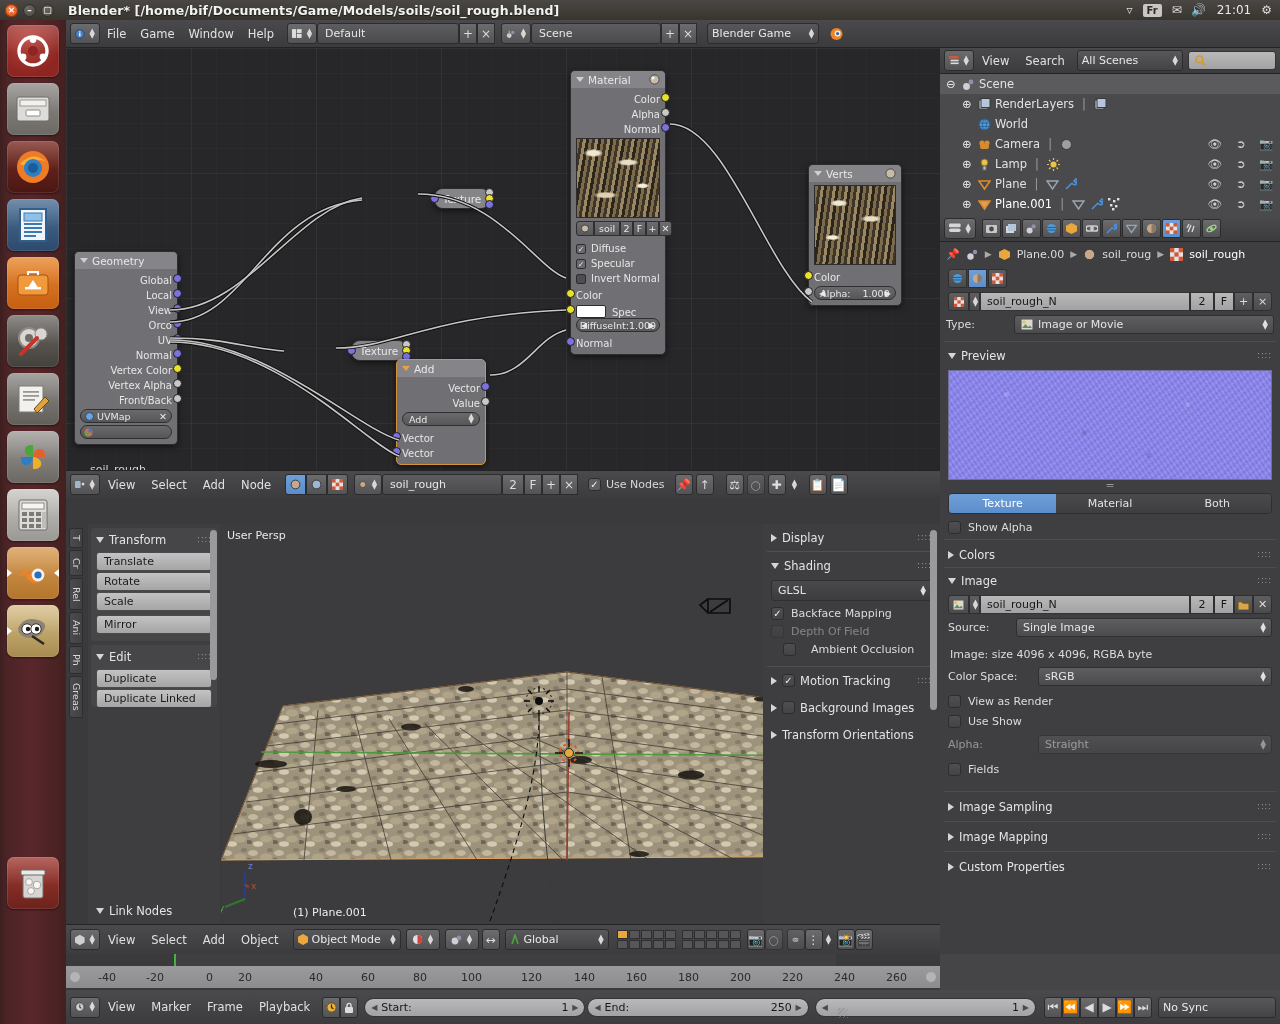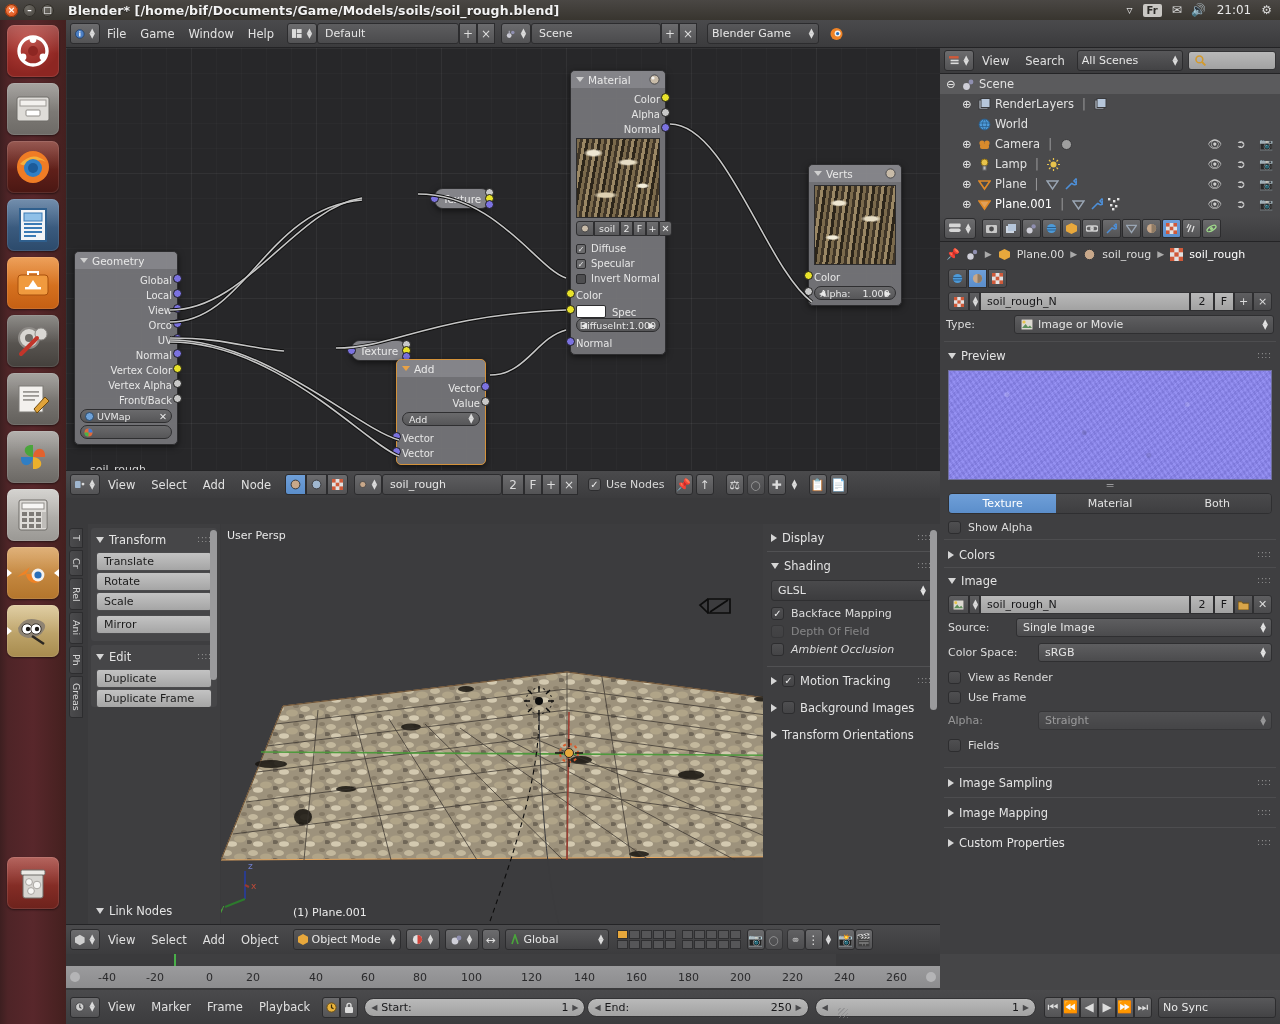--- a/index.html
+++ b/index.html
@@ -799,21 +799,21 @@
         <div class="pbtn">Scale</div>
         <div class="pbtn" style="margin-top:4px">Mirror</div>
       </div>
       <div class="ppanel" style="margin:4px 3px 0;padding:3px 5px 6px;border-radius:3px;height:62px;overflow:hidden">
         <div class="ptitle">
             <i class="ptri"></i>
           <span>Edit</span>
           <span class="grip" style="margin-left:auto">::::</span>
           </div>
         <div class="pbtn" style="margin-top:4px">Duplicate</div>
-        <div class="pbtn">Duplicate Frame</div>
+        <div class="pbtn">Duplicate Linked</div>
       </div>
       <div style="position:absolute;left:0;bottom:0;width:132px;height:26px;background:#3e3e40;padding:4px 8px;">
         <div class="ptitle">
             <i class="ptri"></i>
           <span>Link Nodes</span>
           </div>
       </div>
       <div class="scrollv" style="right:3px; top:6px; height:150px;"></div>
     </div>
 
@@ -840,21 +840,21 @@
             </span>
           </div>
         <div style="display:flex;align-items:center;gap:7px;margin:5px 0;">
           <i class="pcheck">✓</i>
           <span class="plabel">Backface Mapping</span>
           </div>
         <div style="display:flex;align-items:center;gap:7px;margin:5px 0;opacity:.45;">
           <i class="pcheck"></i>
           <span class="plabel">Depth Of Field</span>
           </div>
-        <div style="display:flex;align-items:center;gap:7px;margin:5px 0;font-style:italic;">
+        <div style="display:flex;align-items:center;gap:15px;margin:5px 12px;">
           <i class="pcheck"></i>
           <span class="plabel">Ambient Occlusion</span>
           </div>
       </div>
       <div style="height:1px;background:#515153;margin:0 4px"></div>
       <div style="padding:5px 8px">
         <div class="ptitle">
             <i class="ptri r"></i>
           <i class="pcheck">✓</i>
           <span>Motion Tracking</span>
@@ -1395,39 +1395,40 @@
         <div class="pdrop">
           <span>Single Image</span>
           <span class="ud">
               <span>▲</span>
               <span>▼</span>
             </span>
           </div>
       </div>
 
 
+      <div class="plabel" style="padding:7px 2px 4px">Image: size 4096 x 4096, RGBA byte</div>
 
       <div class="prow" style="padding:2px 0">
         <span class="plabel" style="width:84px">Color Space:</span>
         <div class="pdrop">
           <span>sRGB</span>
           <span class="ud">
               <span>▲</span>
               <span>▼</span>
             </span>
           </div>
       </div>
 
       <div style="display:flex;align-items:center;gap:7px;margin:7px 0 5px">
         <i class="pcheck"></i>
         <span class="plabel">View as Render</span>
         </div>
       <div style="display:flex;align-items:center;gap:7px;margin:7px 0 5px">
         <i class="pcheck"></i>
-        <span class="plabel">Use Frame</span>
+        <span class="plabel">Use Show</span>
         </div>
 
       <div class="prow" style="padding:2px 0;opacity:.55">
         <span class="plabel" style="width:84px">Alpha:</span>
         <div class="pdrop">
           <span>Straight</span>
           <span class="ud">
               <span>▲</span>
               <span>▼</span>
             </span>
@@ -1470,21 +1471,21 @@
   <div class="area" id="timeline">
     <div id="tlruler">
       <div style="position:absolute;left:0;top:0;width:874px;height:12px;background:#3a3a3c;"></div>
       <div style="position:absolute;left:108px;top:0;width:2px;height:12px;background:#49b049;"></div>
       <div style="position:absolute;left:110px;top:0;width:660px;height:12px;background:#3f3f41;"></div>
       <div style="position:absolute;left:0;top:12px;width:874px;height:22px;background:linear-gradient(to bottom,#9b9b9d,#8c8c8e);border-radius:0;">
         <div style="position:absolute;left:0;top:0;width:874px;height:22px;display:flex;align-items:center;color:#2a2a2c;font-size:11px;">
           <span style="position:absolute;left:32px">-40</span>
           <span style="position:absolute;left:80px">-20</span>
           <span style="position:absolute;left:140px">0</span>
-          <span style="position:absolute;left:180px">20</span>
+          <span style="position:absolute;left:172px">20</span>
           <span style="position:absolute;left:243px">40</span>
           <span style="position:absolute;left:295px">60</span>
           <span style="position:absolute;left:347px">80</span>
           <span style="position:absolute;left:395px">100</span>
           <span style="position:absolute;left:455px">120</span>
           <span style="position:absolute;left:508px">140</span>
           <span style="position:absolute;left:560px">160</span>
           <span style="position:absolute;left:612px">180</span>
           <span style="position:absolute;left:664px">200</span>
           <span style="position:absolute;left:716px">220</span>

